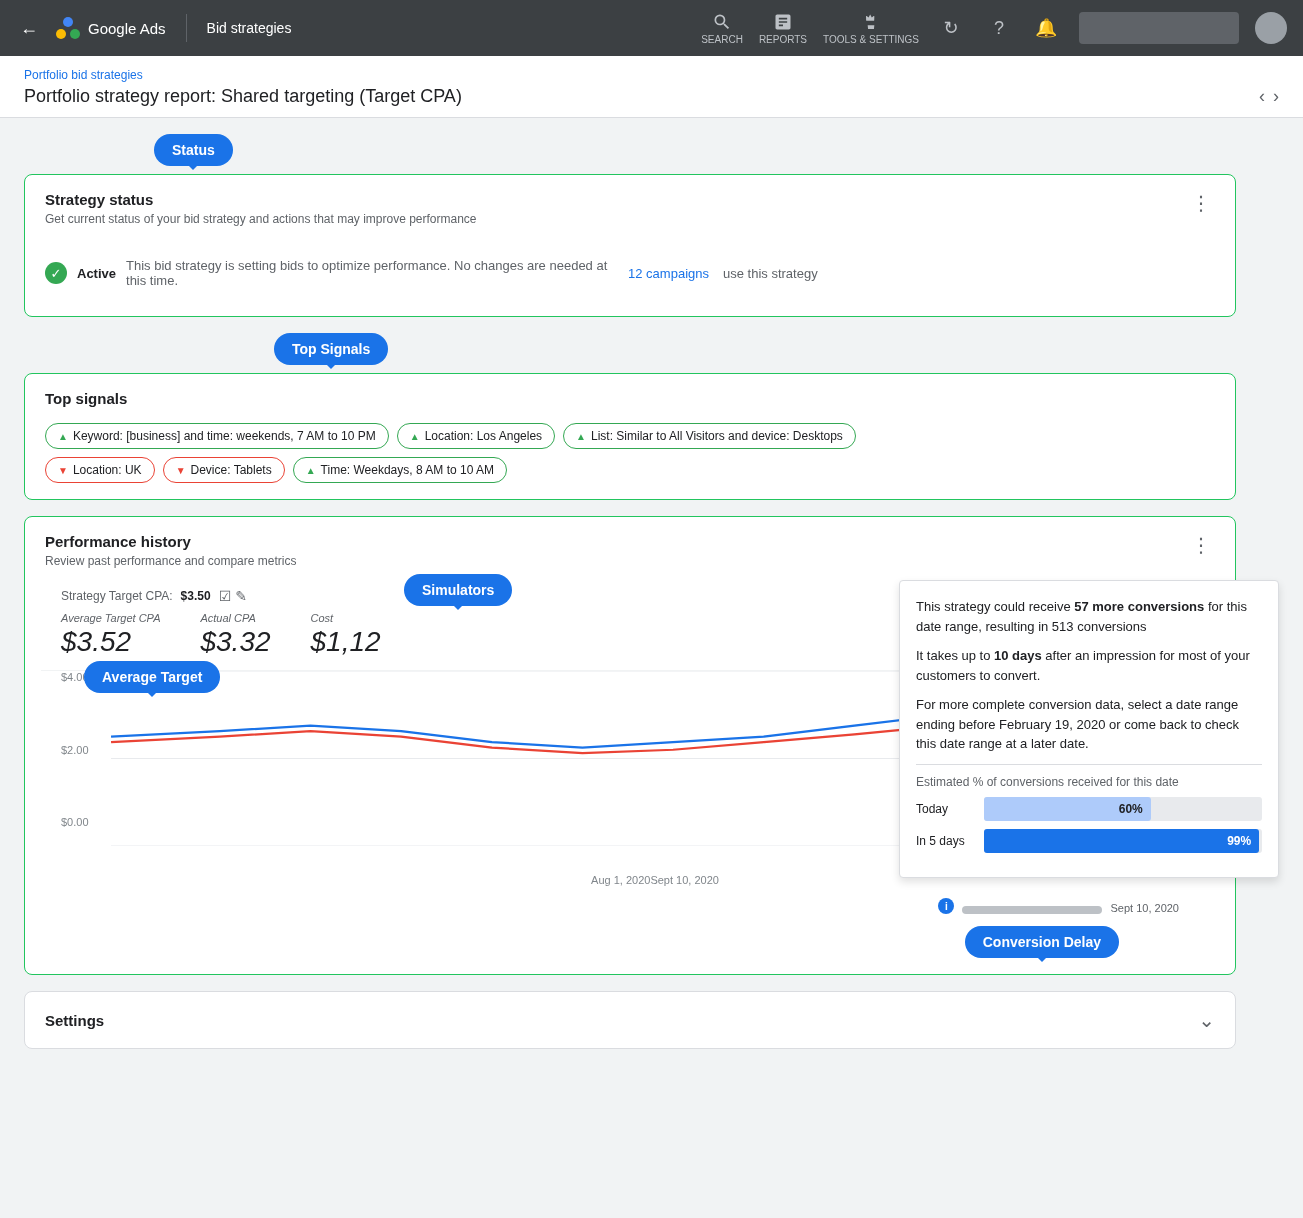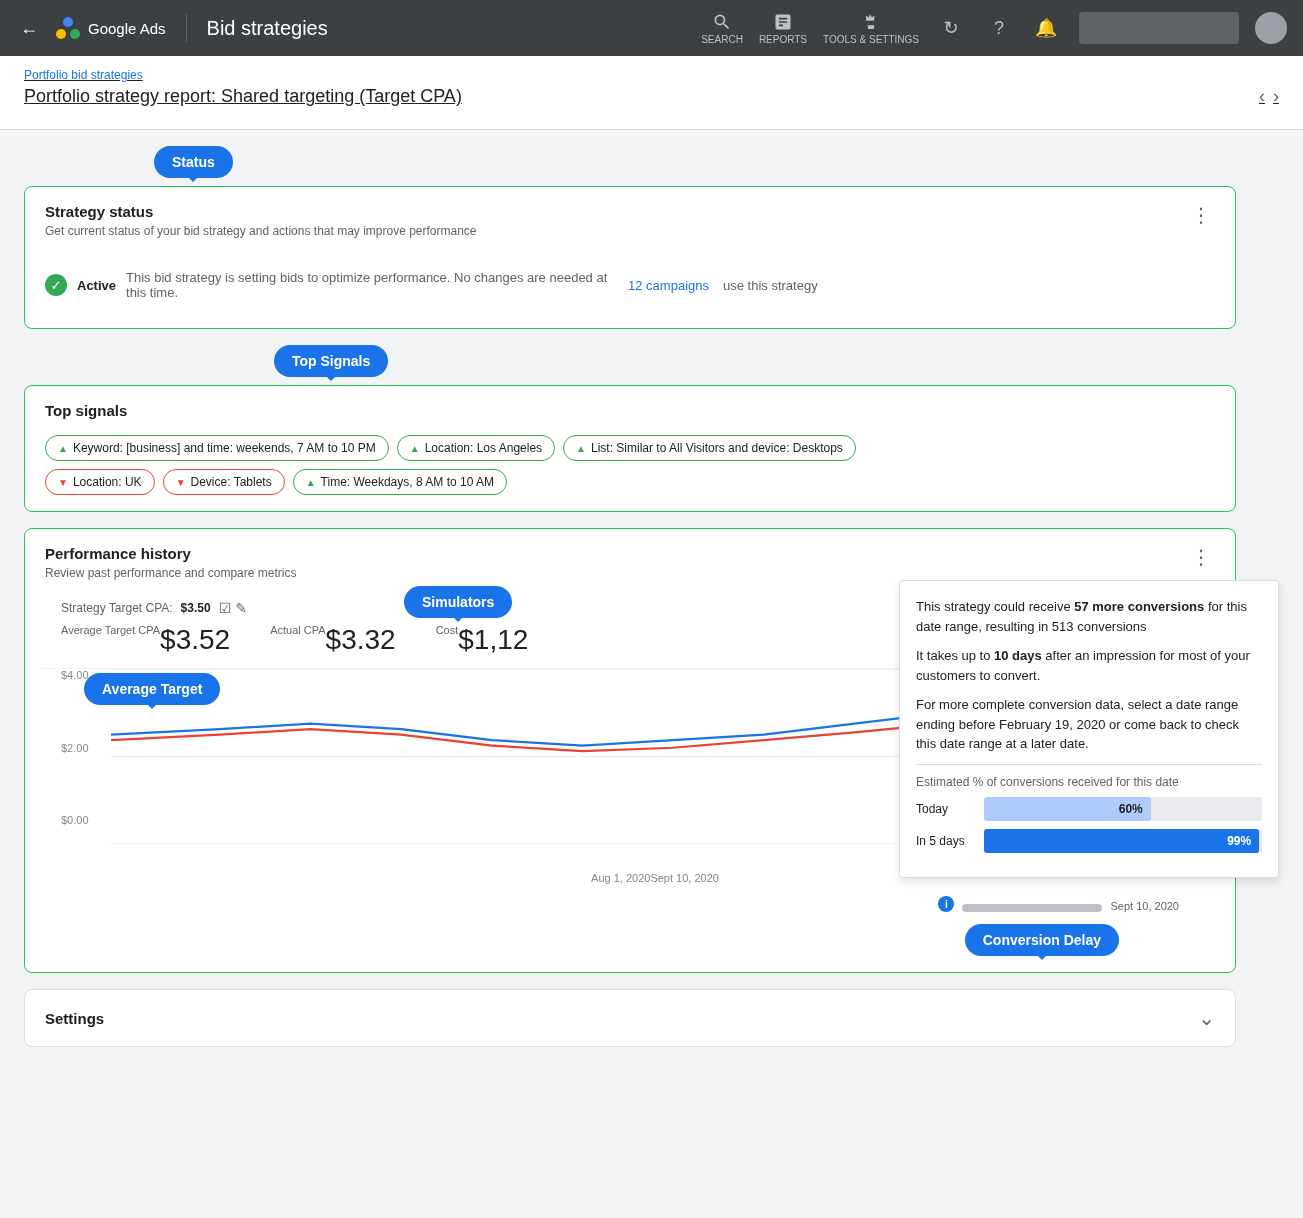--- a/index.html
+++ b/index.html
@@ -36,21 +36,21 @@
       height: 28px;
     }
     .nav-divider {
       width: 1px;
       height: 28px;
       background: #5f6368;
       margin: 0 8px;
     }
     .nav-title {
       color: #fff;
-      font-size: 20px;
+      font-size: 14px;
       font-weight: 400;
     }
     .nav-right {
       margin-left: auto;
       display: flex;
       align-items: center;
       gap: 16px;
     }
     .nav-icon-btn {
       background: none;
@@ -88,33 +88,32 @@
       height: 32px;
       border-radius: 50%;
       background: #9aa0a6;
     }
 
     
     .page-header {
       background: #fff;
       padding: 12px 24px 0;
       border-bottom: 1px solid #dadce0;
-      text-decoration: underline;
     }
     .breadcrumb {
       color: #1a73e8;
       font-size: 12px;
       margin-bottom: 4px;
       cursor: pointer;
     }
     .page-title-row {
       display: flex;
       align-items: center;
       justify-content: space-between;
-      padding-bottom: 22px;
+      padding-bottom: 10px;
     }
     .page-title {
       font-size: 18px;
       font-weight: 500;
       color: #202124;
     }
     .page-nav-arrows {
       display: flex;
       gap: 8px;
     }
@@ -284,20 +283,22 @@
       display: flex;
       gap: 4px;
     }
     .metrics-row {
       display: flex;
       gap: 40px;
       margin-bottom: 12px;
     }
     .metric-col {
       display: flex;
+      flex-direction: column;
+      font-style: italic;
     }
     .metric-label {
       font-size: 11px;
       color: #5f6368;
       margin-bottom: 2px;
     }
     .metric-value {
       font-size: 28px;
       font-weight: 400;
       color: #202124;

